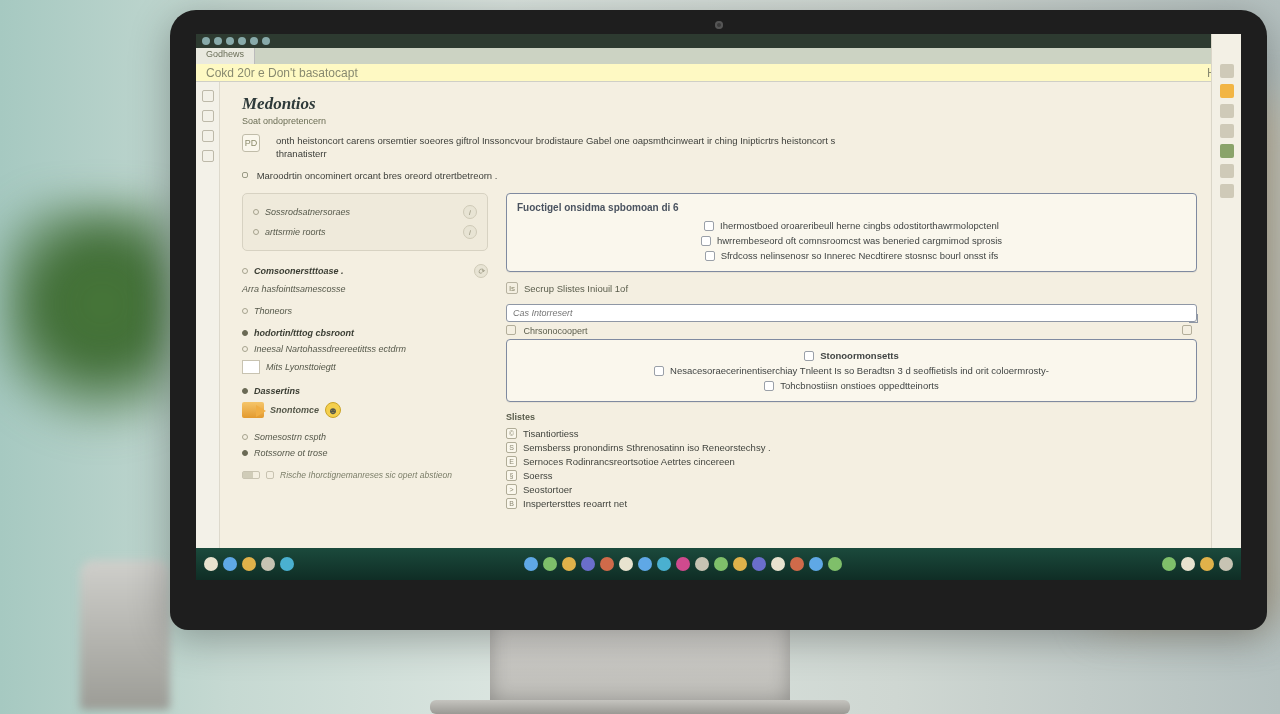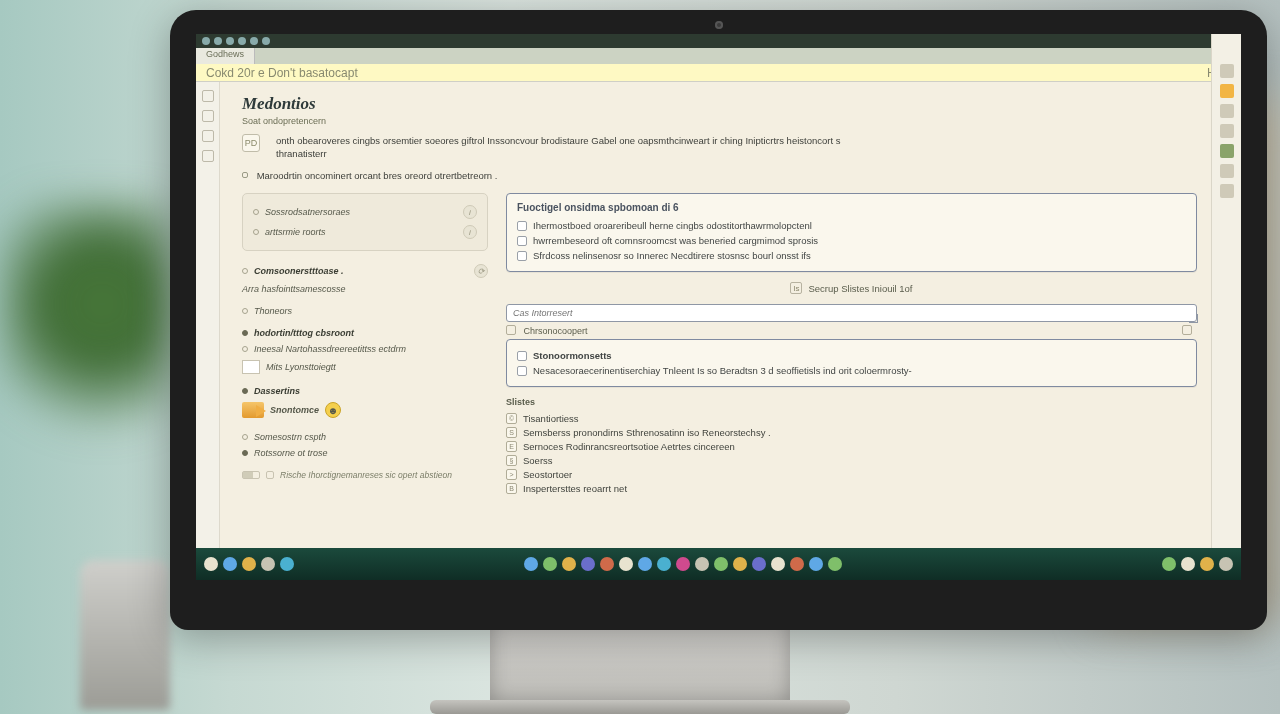--- a/index.html
+++ b/index.html
@@ -87,24 +87,24 @@
   .smiley{width:16px;height:16px;border-radius:50%;background:#f4cf4c;border:1px solid #caa327;
     display:flex;align-items:center;justify-content:center;font-size:10px;}
   .thumb{width:18px;height:14px;background:#fff;border:1px solid #c8c3b1;}
   .bar{height:8px;border:1px solid #c8c3b1;border-radius:2px;display:flex;}
   .bar span{display:block;height:100%;background:#d0ccb8;}
 
   
   .card{background:#faf7ed;border:1px solid #7f8aa0;border-radius:4px;padding:8px 10px;margin-bottom:10px;
     box-shadow:0 1px 0 rgba(0,0,0,.05);}
   .card-h{font-size:10px;font-weight:600;color:#4a5360;margin-bottom:5px;}
-  .card .line{display:flex;gap:6px;font-size:9.5px;color:#414544;padding:2px 0;align-items:center;}
+  .card .line{display:flex;gap:6px;font-size:9.5px;color:#414544;padding:2px 0;align-items:center;justify-content:center;}
   .card .line .sq{width:10px;height:10px;border:1px solid #9aa0a8;border-radius:2px;background:#fff;}
 
-  .field-row{display:flex;align-items:center;gap:6px;margin:6px 0 8px;justify-content:center;}
+  .field-row{display:flex;align-items:center;gap:6px;margin:6px 0 8px;}
   .field-row .lbl-sq{width:12px;height:12px;border:1px solid #b7b2a0;border-radius:2px;
     display:flex;align-items:center;justify-content:center;font-size:8px;color:#8a876d;}
   .field-row .lbl{font-size:9.5px;color:#5a5d4c;}
   .inputish{border:1px solid #8f97a5;border-radius:3px;background:#fff;height:18px;width:100%;
     font-size:9px;color:#7c89a0;font-style:italic;padding:2px 6px;}
   .with-handle{position:relative;}
   .with-handle::after{content:"";position:absolute;right:-1px;bottom:-1px;width:8px;height:8px;
     border-right:1px solid #8f97a5;border-bottom:1px solid #8f97a5;}
   .subline{font-size:9px;color:#5a5d4c;padding:3px 0;}
   .subline .ix{display:inline-block;width:10px;height:10px;border:1px solid #b3ae9a;border-radius:2px;
@@ -171,21 +171,21 @@
     </div>
 
     <div class="doc">
 
       <h1>Medontios</h1>
       <div class="sub">Soat ondopretencern</div>
 
       <div class="intro">
         <div class="tag">PD</div>
         <div class="txt">
-          <span>onth obearoveres cingbs orsemtier soeores giftrol Inssoncvour brodistaure Gabel one oapsmthcinweart ir ching Inipticrtrs heistoncort s</span><br>
+          <span>onth heistoncort carens orsemtier soeores giftrol Inssoncvour brodistaure Gabel one oapsmthcinweart ir ching Inipticrtrs heistoncort s</span><br>
           <span>thranatisterr</span>
         </div>
       </div>
       <div class="intro2">
         <span class="bullet-dot"></span>
         <span>Maroodrtin oncominert orcant bres oreord otrertbetreorn .</span>
       </div>
 
       <div class="cols">
 
@@ -296,20 +296,24 @@
           </div>
 
           <div class="card" style="">
             <div class="line">
                 <span class="sq"></span>
                 <b>Stonoormonsetts</b>
               </div>
             <div class="line">
                 <span class="sq"></span>
                 <span>Nesacesoraecerinentiserchiay Tnleent Is so Beradtsn 3 d seoffietisls ind orit coloermrosty-</span>
+              </div>
+            <div class="line">
+                <span class="sq"></span>
+                <span>Tohcbnostiisn onstioes oppedtteinorts</span>
               </div>
           </div>
 
           <div class="list-block">
             <div class="hdr">Slistes</div>
             <div class="li">
                 <span class="pre">©</span>
                 <span>Tisantiortiess</span>
               </div>
             <div class="li">

